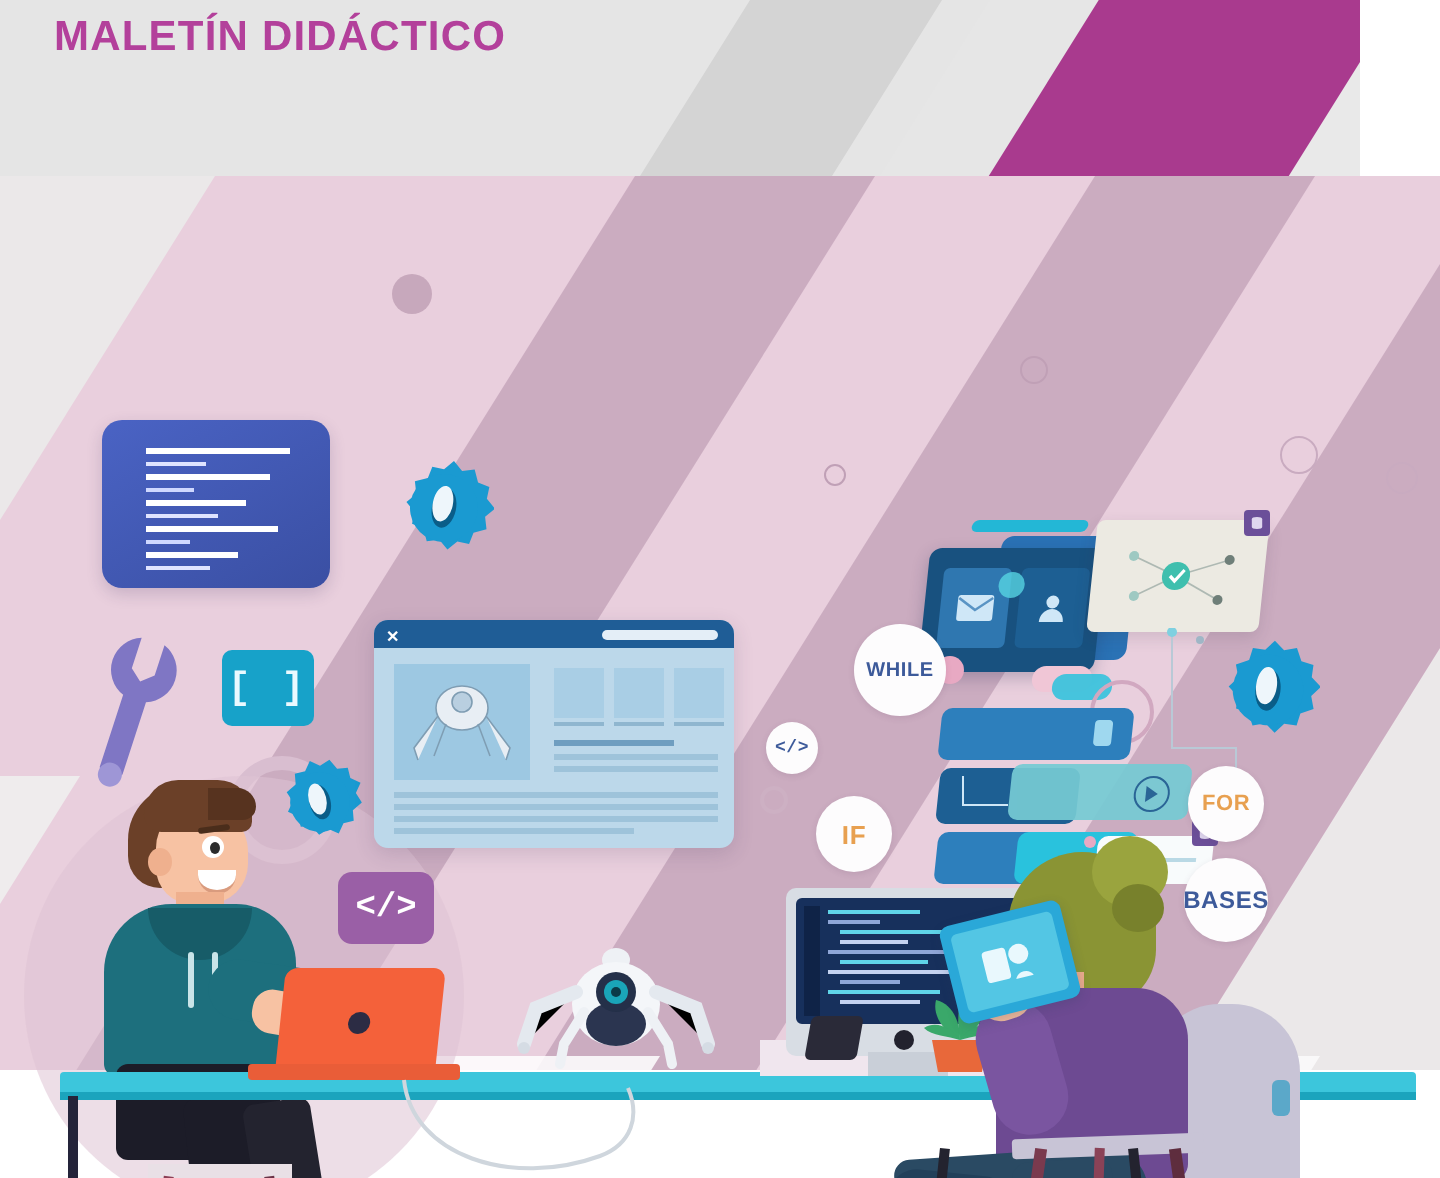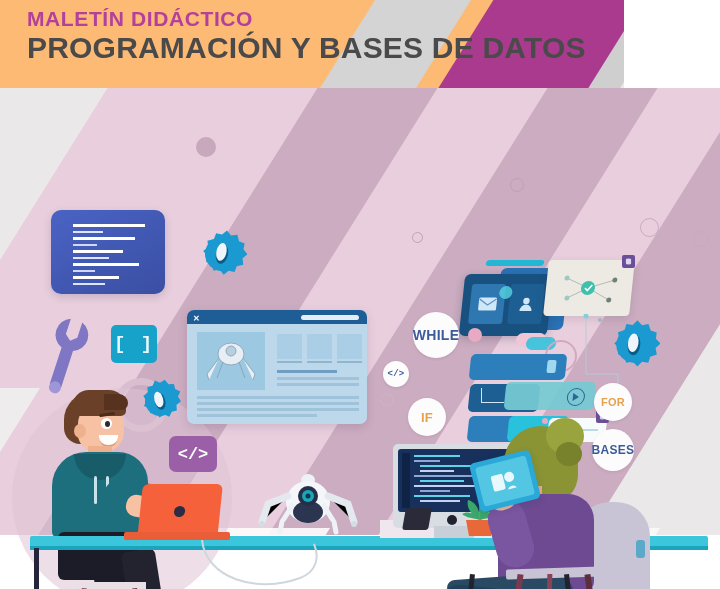--- a/index.html
+++ b/index.html
@@ -1,21 +1,21 @@
 <!DOCTYPE html>
 <html><head>
 <meta charset="utf-8">
 <style>
   html,body{margin:0;padding:0;background:#fff;}
   body{font-family:"Liberation Sans",sans-serif;}
 
   #page{position:relative;width:720px;height:589px;overflow:hidden;background:#ffffff;}
 
   
-  #header{position:absolute;left:0;top:0;width:624px;height:88px;background:#fdba74;overflow:hidden;text-decoration:underline;}
+  #header{position:absolute;left:0;top:0;width:680px;height:88px;background:#e5e5e5;overflow:hidden;text-decoration:underline;}
   .hdr-stripe{position:absolute;top:-40px;height:190px;transform:skewX(-32deg);transform-origin:top left;}
   #hdr-magenta{position:absolute;right:-10px;top:-60px;width:150px;height:150px;background:#a93a8e;transform:skewX(-32deg);}
   #header-text{position:absolute;left:27px;top:8px;z-index:6;}
   #kicker{color:#b3409b;font-size:21px;font-weight:bold;letter-spacing:.6px;line-height:1.05;margin:0;}
   #title{color:#4a4a4a;font-size:30px;font-weight:bold;letter-spacing:.2px;line-height:1.08;margin:2px 0 0 0;}
 
   
   #illo{position:absolute;left:0;top:88px;width:720px;height:501px;background:#e8e4e6;overflow:hidden;}
   #illo-lightbg{position:absolute;left:0;top:0;width:720px;height:501px;background:#ebe8e9;}
   .pinkwash{position:absolute;transform:skewX(-32deg);transform-origin:top left;}
@@ -40,21 +40,20 @@
 
   <div id="header">
     <div class="hdr-stripe" style="left:400px;width:96px;background:#d4d4d4;"></div>
     <div class="hdr-stripe" style="left:520px;width:70px;background:#e6e6e6;"></div>
     <div class="hdr-stripe" style="left:612px;width:88px;background:#cfcfcf;"></div>
     <div class="hdr-stripe" style="left:700px;width:60px;background:#e9e9e9;"></div>
     <div id="hdr-magenta"></div>
 
     <div id="header-text">
       <div id="kicker">MALETÍN DIDÁCTICO</div>
-      <div id="title">PROGRAMACIÓN Y BASES DE DATOS</div>
     </div>
   </div>
 
   <div id="illo">
     <div id="illo-lightbg"></div>
 
     <div class="pinkwash" style="left:120px;top:-20px;width:760px;height:560px;background:#e9cfdd;"></div>
     <div class="pinkwash" style="left:330px;top:-20px;width:120px;height:560px;background:#c5a6bb;opacity:.85;"></div>
     <div class="pinkwash" style="left:560px;top:-20px;width:110px;height:560px;background:#c5a6bb;opacity:.85;"></div>
     <div class="pinkwash" style="left:760px;top:-20px;width:120px;height:560px;background:#c5a6bb;opacity:.85;"></div>
@@ -245,21 +244,21 @@
 
     <div class="rr" style="left:460px;top:358px;width:106px;height:22px;background:#1d5f93;border-radius:5px;transform:skewX(-6deg);">
       <div style="position:absolute;left:10px;top:5px;color:#cfe7f7;font-size:10px;">❮</div>
     </div>
     <div class="circ" style="left:514px;top:352px;width:24px;height:24px;background:#2d7fbc;display:flex;align-items:center;justify-content:center;">
       <svg width="12" height="12" viewBox="0 0 12 12">
           <path d="M6 1 L11 6 H9 V11 H3 V6 H1 Z" fill="#e4f2fb"></path>
         </svg>
     </div>
 
-    <div class="kw kw-blue" style="left:413px;top:224px;width:46px;height:46px;font-size:14px;">WHILE</div>
+    <div class="kw kw-blue" style="left:427px;top:224px;width:46px;height:46px;font-size:10px;">WHILE</div>
     <div class="kw kw-blue" style="left:383px;top:273px;width:26px;height:26px;font-size:9px;font-family:'Liberation Mono',monospace;">&lt;/&gt;</div>
     <div class="kw kw-orange" style="left:408px;top:310px;width:38px;height:38px;font-size:13px;">IF</div>
     <div class="kw kw-orange" style="left:594px;top:295px;width:38px;height:38px;font-size:11px;">FOR</div>
     <div class="kw kw-blue" style="left:592px;top:341px;width:42px;height:42px;font-size:12px;">BASES</div>
 
     <div class="sh" style="left:64px;top:304px;width:56px;height:52px;background:#6b4028;border-radius:28px 28px 16px 16px;"></div>
 
     <div class="sh" style="left:78px;top:314px;width:46px;height:50px;background:#f7c2a3;border-radius:22px 24px 20px 18px;"></div>
 
     <div class="sh" style="left:74px;top:336px;width:12px;height:14px;background:#efb08e;border-radius:50%;"></div>

